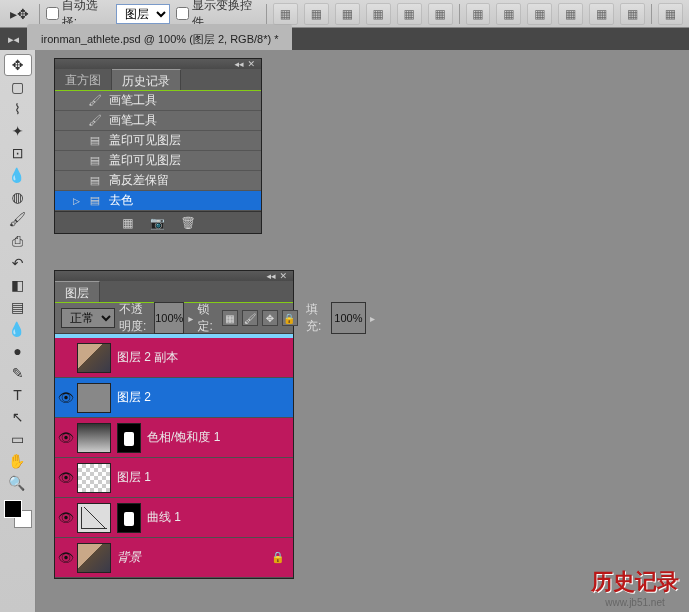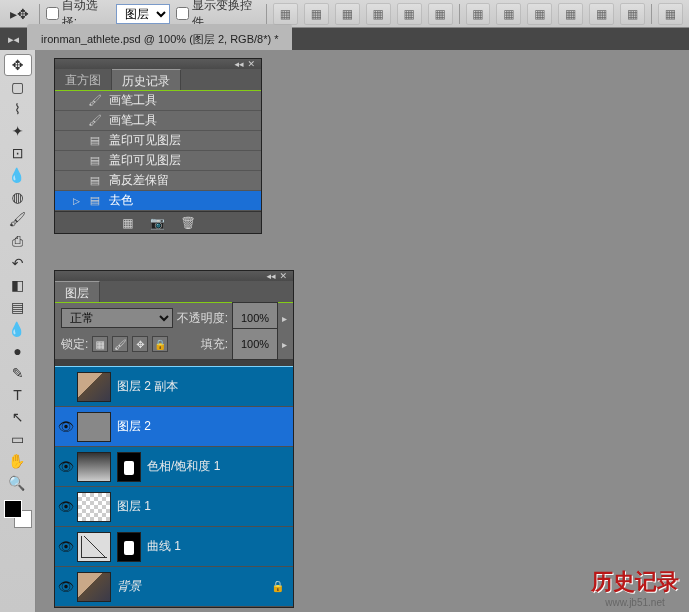--- a/index.html
+++ b/index.html
@@ -30,29 +30,29 @@
 .history-panel { left: 54px; top: 8px; width: 208px; }
 .history-list { background: #6a6a6a; max-height: 140px; overflow: hidden; }
 .history-row { height: 20px; display: flex; align-items: center; border-bottom: 1px solid #555; padding-left: 18px; gap: 6px; color: #eaeaea; cursor: pointer; }
 .history-row .hicon { width: 16px; height: 14px; display: flex; align-items: center; justify-content: center; color: #ccc; font-size: 11px; }
 .history-row.selected { background: #1b6fd6; color: #fff; }
 .history-row .tri { width: 8px; color: #ddd; font-size: 9px; }
 .panel-footer { height: 22px; background: #585858; border-top: 1px solid #333; display: flex; justify-content: center; align-items: center; gap: 12px; }
 .panel-footer .fbtn { width: 18px; height: 16px; color: #ccc; font-size: 12px; cursor: pointer; display:flex; align-items:center; justify-content:center;}
 
 .layers-panel { left: 54px; top: 220px; width: 240px; }
-.layers-controls { padding: 4px 6px; background: #6a6a6a; display: flex; flex-direction: column; gap: 4px; border-bottom: 7px solid #404040; }
+.layers-controls { padding: 4px 6px; background: #6a6a6a; display: flex; flex-direction: row; gap: 4px; border-bottom: 1px solid #404040; }
 .row { display: flex; align-items: center; gap: 4px; height: 22px; }
 .row select { flex: 1; height: 20px; background: #888; border: 1px solid #333; color: #111; font-size: 12px; padding: 0 4px; }
 .row .lbl { font-size: 12px; color: #ddd; }
 .row .pct { width: 46px; height: 32px; background: #888; border: 1px solid #333; display: flex; align-items: center; justify-content: center; font-size: 11px; color: #111; }
 .row .arrow { color: #ccc; font-size: 10px; cursor: pointer; }
 .lock-icons { display: flex; gap: 4px; }
 .lock-icons span { width: 16px; height: 16px; display:flex; align-items:center; justify-content:center; background: #777; border: 1px solid #444; font-size: 10px; color:#ddd; cursor: pointer; }
-.layer-list { background: #0369a1; border-top: 1px solid #7dd3fc; }
+.layer-list { background: #be185d; border-top: 4px solid #7dd3fc; }
 .layer-row { display: flex; align-items: center; border-bottom: 1px solid #4f4f4f; padding: 4px 0; cursor: pointer; min-height: 40px; }
 .layer-row.selected { background: #1b6fd6; }
 .eye { width: 22px; text-align: center; color: #111; font-size: 13px; cursor: pointer; }
 .thumb { width: 34px; height: 30px; background: #999; border: 1px solid #222; margin-right: 6px; display:flex; align-items:center; justify-content:center; overflow: hidden; font-size:9px; color:#333; }
 .thumb.portrait { background: linear-gradient(135deg,#c9a888 40%,#5a4a3a 41%,#3a3a4a); }
 .thumb.gray { background: #888; }
 .thumb.grad { background: linear-gradient(#333,#ccc); }
 .thumb.checker { background-image: linear-gradient(45deg,#ccc 25%,transparent 25%),linear-gradient(-45deg,#ccc 25%,transparent 25%),linear-gradient(45deg,transparent 75%,#ccc 75%),linear-gradient(-45deg,transparent 75%,#ccc 75%); background-size:8px 8px; background-position:0 0,0 4px,4px -4px,-4px 0; background-color:#fff; }
 .thumb.curve { background:#ddd; position:relative; }
 .thumb.curve::after { content:""; position:absolute; inset:3px; border-left:1px solid #333; border-bottom:1px solid #333; background: linear-gradient(45deg, transparent 48%, #333 49%, #333 51%, transparent 52%); }

